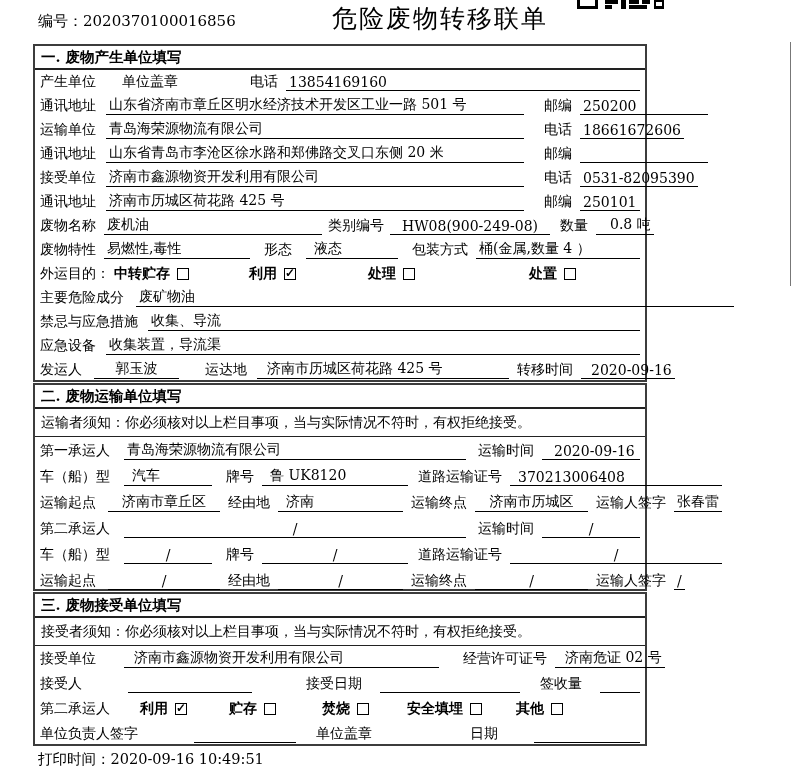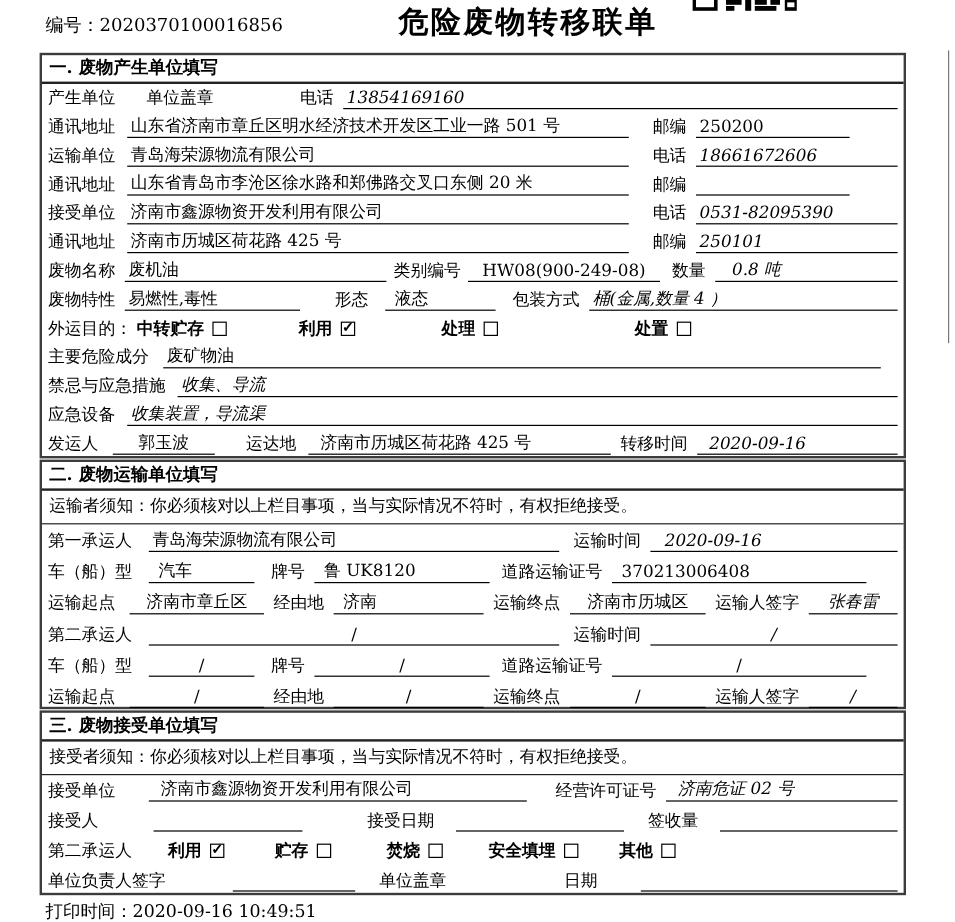--- a/index.html
+++ b/index.html
@@ -1,33 +1,33 @@
 <!DOCTYPE html>
 <html><head>
 <meta charset="utf-8">
 <style>
   html,body{margin:0;padding:0;background:#fff;}
   .page{position:relative;width:796px;height:768px;background:#ffffff;overflow:hidden;
         font-family:"DejaVu Serif","Liberation Serif",serif;color:#000;font-size:14px;}
   .serial{position:absolute;left:38px;top:12px;font-size:15px;white-space:nowrap;}
-  .doc-title{position:absolute;left:332px;top:2px;font-size:25px;font-weight:bold;letter-spacing:2px;white-space:nowrap;}
+  .doc-title{position:absolute;left:332px;top:2px;font-size:25px;font-weight:normal;letter-spacing:2px;white-space:nowrap;}
   .qr{position:absolute;left:577px;top:0;}
   .page-edge{position:absolute;left:790px;top:42px;width:1px;height:244px;background:#777;}
-  .box{position:absolute;left:33px;width:722px;border:2px solid #3c3c3c;box-sizing:border-box;background:#fff;}
+  .box{position:absolute;left:33px;width:614px;border:2px solid #3c3c3c;box-sizing:border-box;background:#fff;}
   .box1{top:44px;height:338px;}
   .box2{top:383px;height:208px;}
   .box3{top:592px;height:154px;}
   .sec-heading{height:22px;line-height:22px;font-weight:bold;padding-left:6px;border-bottom:2px solid #222;font-size:14.5px;}
   .notice{height:27px;line-height:27px;padding-left:6px;border-bottom:1.5px solid #222;white-space:nowrap;}
   .r{display:flex;align-items:flex-end;height:24px;padding:0 5px 3px 5px;box-sizing:border-box;}
   .box2 .r{height:26px;}
   .box3 .r{height:25px;}
   .lbl{white-space:nowrap;flex:0 0 auto;}
   .u{border-bottom:1px solid #000;white-space:nowrap;padding:0 3px;box-sizing:border-box;flex:0 0 auto;min-height:17px;}
-  .u.grow{flex:1 1 auto;font-style:italic;}
+  .u.grow{flex:1 1 auto;}
   .u.c{text-align:center;}
   .opt{display:flex;align-items:center;flex:0 0 auto;}
   .opt .ol{margin-right:7px;white-space:nowrap;font-weight:bold;}
   .cb{display:inline-block;width:12px;height:12px;border:1.5px solid #000;box-sizing:border-box;position:relative;background:#fff;}
   .cb.checked::after{content:"\2713";position:absolute;left:0;top:-3px;font-size:12px;font-weight:bold;}
   .print-line{position:absolute;left:38px;top:750px;font-size:14.5px;white-space:nowrap;}
 </style>
 </head>
 <body>
 
@@ -102,21 +102,21 @@
       <span class="u" style="width:218px;margin-left:8px">废机油</span>
       <span class="lbl" style="margin-left:6px">类别编号</span>
       <span class="u c" style="width:160px;margin-left:6px">HW08(900-249-08)</span>
       <span class="lbl" style="margin-left:10px">数量</span>
       <span class="u grow" style="margin-left:8px;padding-left:14px">0.8 吨</span>
     </div>
 
     <div class="r">
       <span class="lbl">废物特性</span>
       <span class="u" style="width:146px;margin-left:8px">易燃性,毒性</span>
-      <span class="lbl" style="margin-left:29px">形态</span>
+      <span class="lbl" style="margin-left:14px">形态</span>
       <span class="u" style="width:92px;margin-left:14px;padding-left:8px">液态</span>
       <span class="lbl" style="margin-left:14px">包装方式</span>
       <span class="u grow" style="margin-left:8px">桶(金属,数量  4 ）</span>
     </div>
 
     <div class="r">
       <span class="lbl">外运目的：</span>
       <span class="opt" style="margin-left:4px">
         <span class="ol">中转贮存</span>
         <span class="cb"></span>

